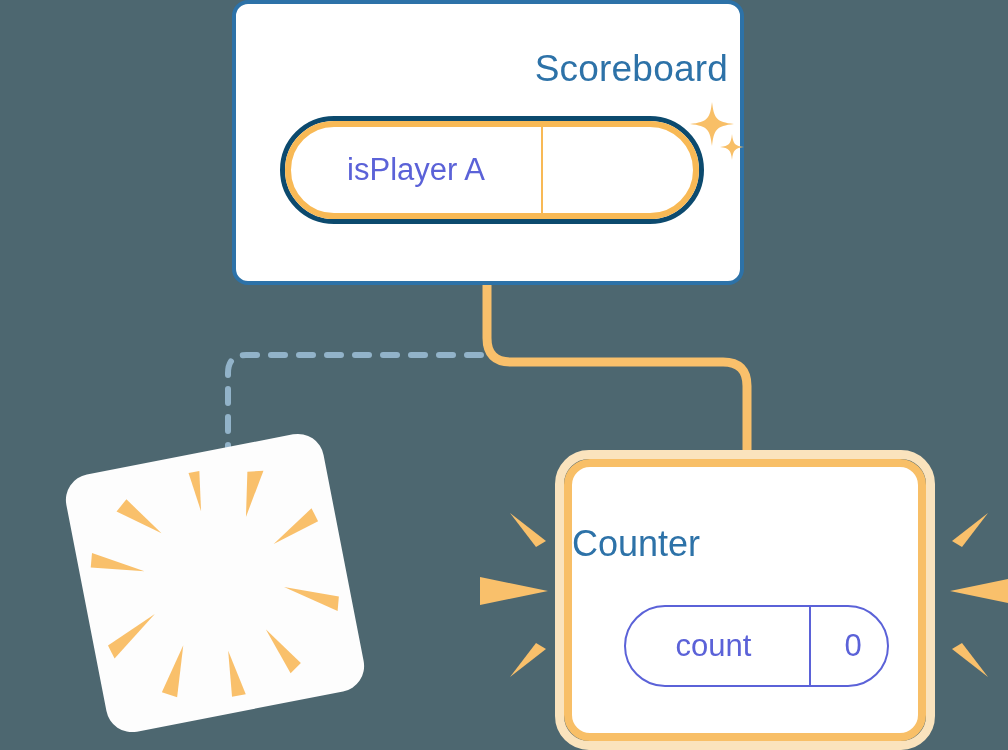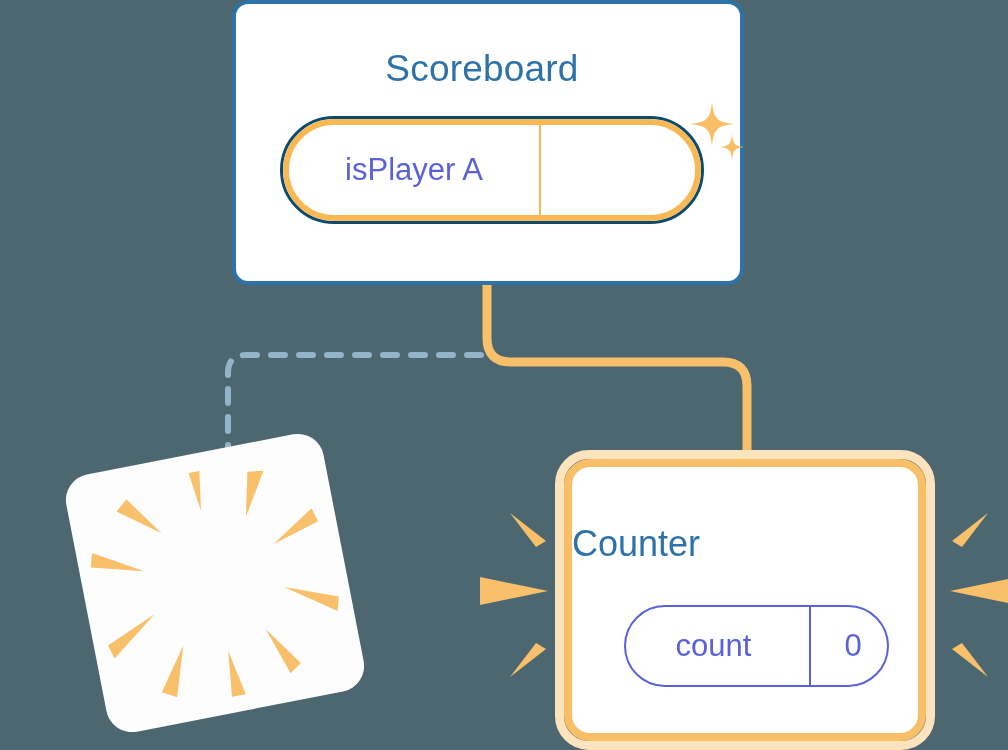--- a/index.html
+++ b/index.html
@@ -39,35 +39,35 @@
     border: 4px solid #2d72a8;
     border-radius: 16px;
     box-sizing: border-box;
     z-index: 5;
   }
   .card-title-blue {
     position: absolute;
     left: 0;
     right: 12px;
     top: 44px;
-    text-align: center;
+    text-align: right;
     color: #2d72a8;
     font-size: 37px;
     font-weight: 400;
     letter-spacing: 0.2px;
   }
   
   .pill-orange {
     position: absolute;
     left: 44px;
     top: 112px;
     width: 424px;
     height: 108px;
     box-sizing: border-box;
-    border: 3px solid #0c4a6e;
+    border: 5px solid #0c4a6e;
     border-radius: 60px;
     padding: 0;
   }
   .pill-orange-inner {
     position: absolute;
     left: 0;
     top: 0;
     right: 0;
     bottom: 0;
     border: 6px solid #f8b955;

